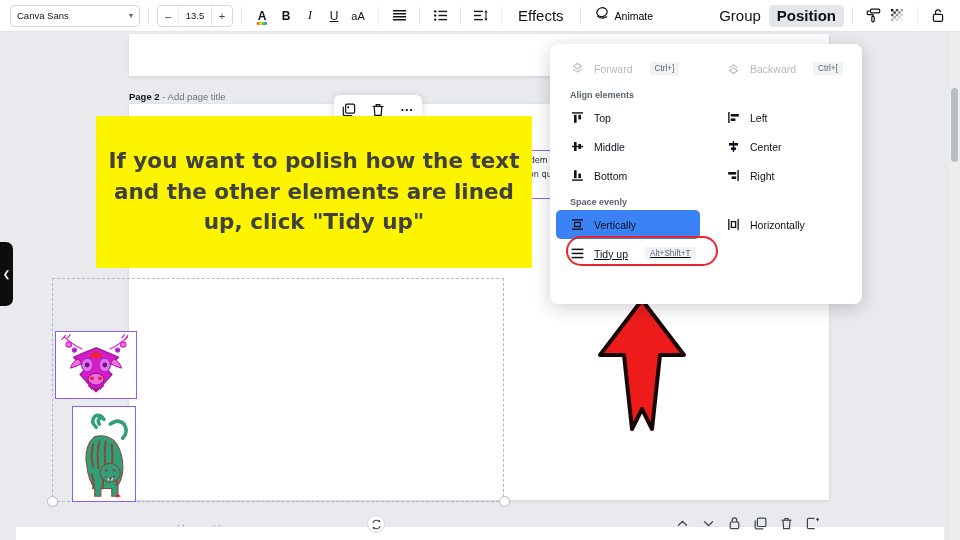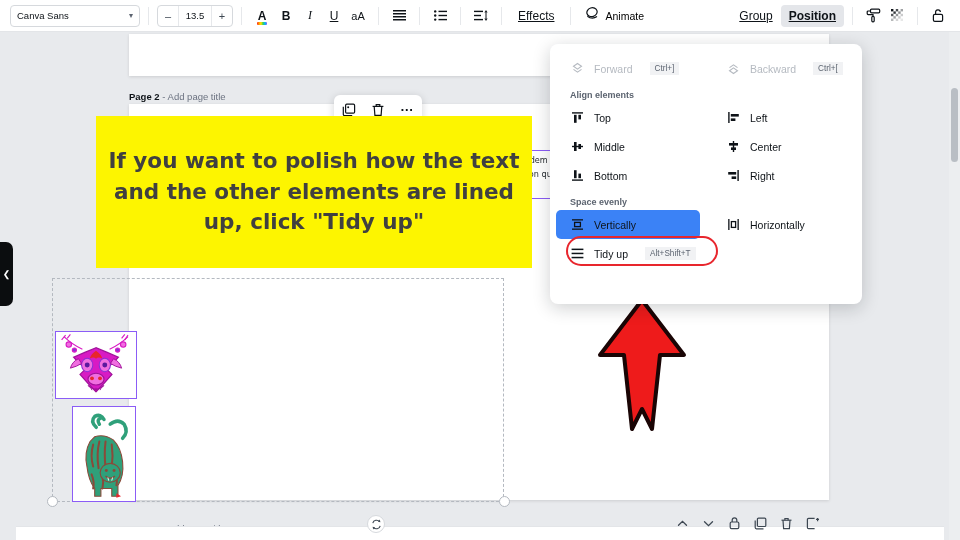--- a/index.html
+++ b/index.html
@@ -29,21 +29,21 @@
     border-radius: 4px; height: 22px; overflow: hidden;
   }
   .size-btn { width: 20px; text-align: center; font-size: 11px; color: #3d4752; cursor: pointer; line-height: 20px; }
   .size-val { width: 34px; text-align: center; font-size: 9.5px; color: #0e1318; border-left: 1px solid #e6e8eb; border-right: 1px solid #e6e8eb; line-height: 20px; }
   .tb-icon {
     width: 24px; height: 24px; display: flex; align-items: center;
     justify-content: center; cursor: pointer; color: #0e1318;
   }
   .tb-text {
     height: 22px; padding: 0 8px; display: flex; align-items: center;
-    font-size: 12px; color: #0e1318; cursor: pointer; border-radius: 4px; text-decoration: underline;
+    font-size: 15px; color: #0e1318; cursor: pointer; border-radius: 4px;
   }
   .tb-text.active { background: #e4e6ea; font-weight: bold; }
   .tb-anim { display: flex; align-items: center; gap: 5px; cursor: pointer; padding: 0 6px; }
   .spacer { flex: 1; }
   .colorA { position: relative; font-weight: bold; font-size: 12px; line-height: 1; }
   .colorA .bar {
     position: absolute; left: -1px; right: -1px; bottom: -3px; height: 3px; border-radius: 1px;
     background: linear-gradient(90deg,#ff1f1f,#ff9a00,#ffe600,#39d353,#00b7ff,#8b5cf6);
   }
 
@@ -162,21 +162,21 @@
     flex-shrink: 0;
   }
   .kbd {
     background: #f1f2f4; color: #5c6470; font-size: 8.2px;
     padding: 2px 5px; border-radius: 0; margin-left: 8px;
     font-family: "Liberation Sans", sans-serif; white-space: nowrap;
   }
   .dd-head {
     font-size: 9px; color: #5c6470; padding: 7px 20px 3px 20px; font-weight: bold;
   }
-  .tidy-wrap { position: relative; }
+  .tidy-wrap { position: relative; text-decoration: underline; }
   .tidy-oval {
     position: absolute; left: 16px; top: -3px; width: 152px; height: 30px;
     border: 2.2px solid #e8262d; border-radius: 16px; pointer-events: none; z-index: 3;
   }
 
   
   .yellow-box {
     position: absolute; left: 96px; top: 116px; width: 436px; height: 152px;
     background: #fdf500; z-index: 60;
     display: flex; align-items: center; justify-content: center;

